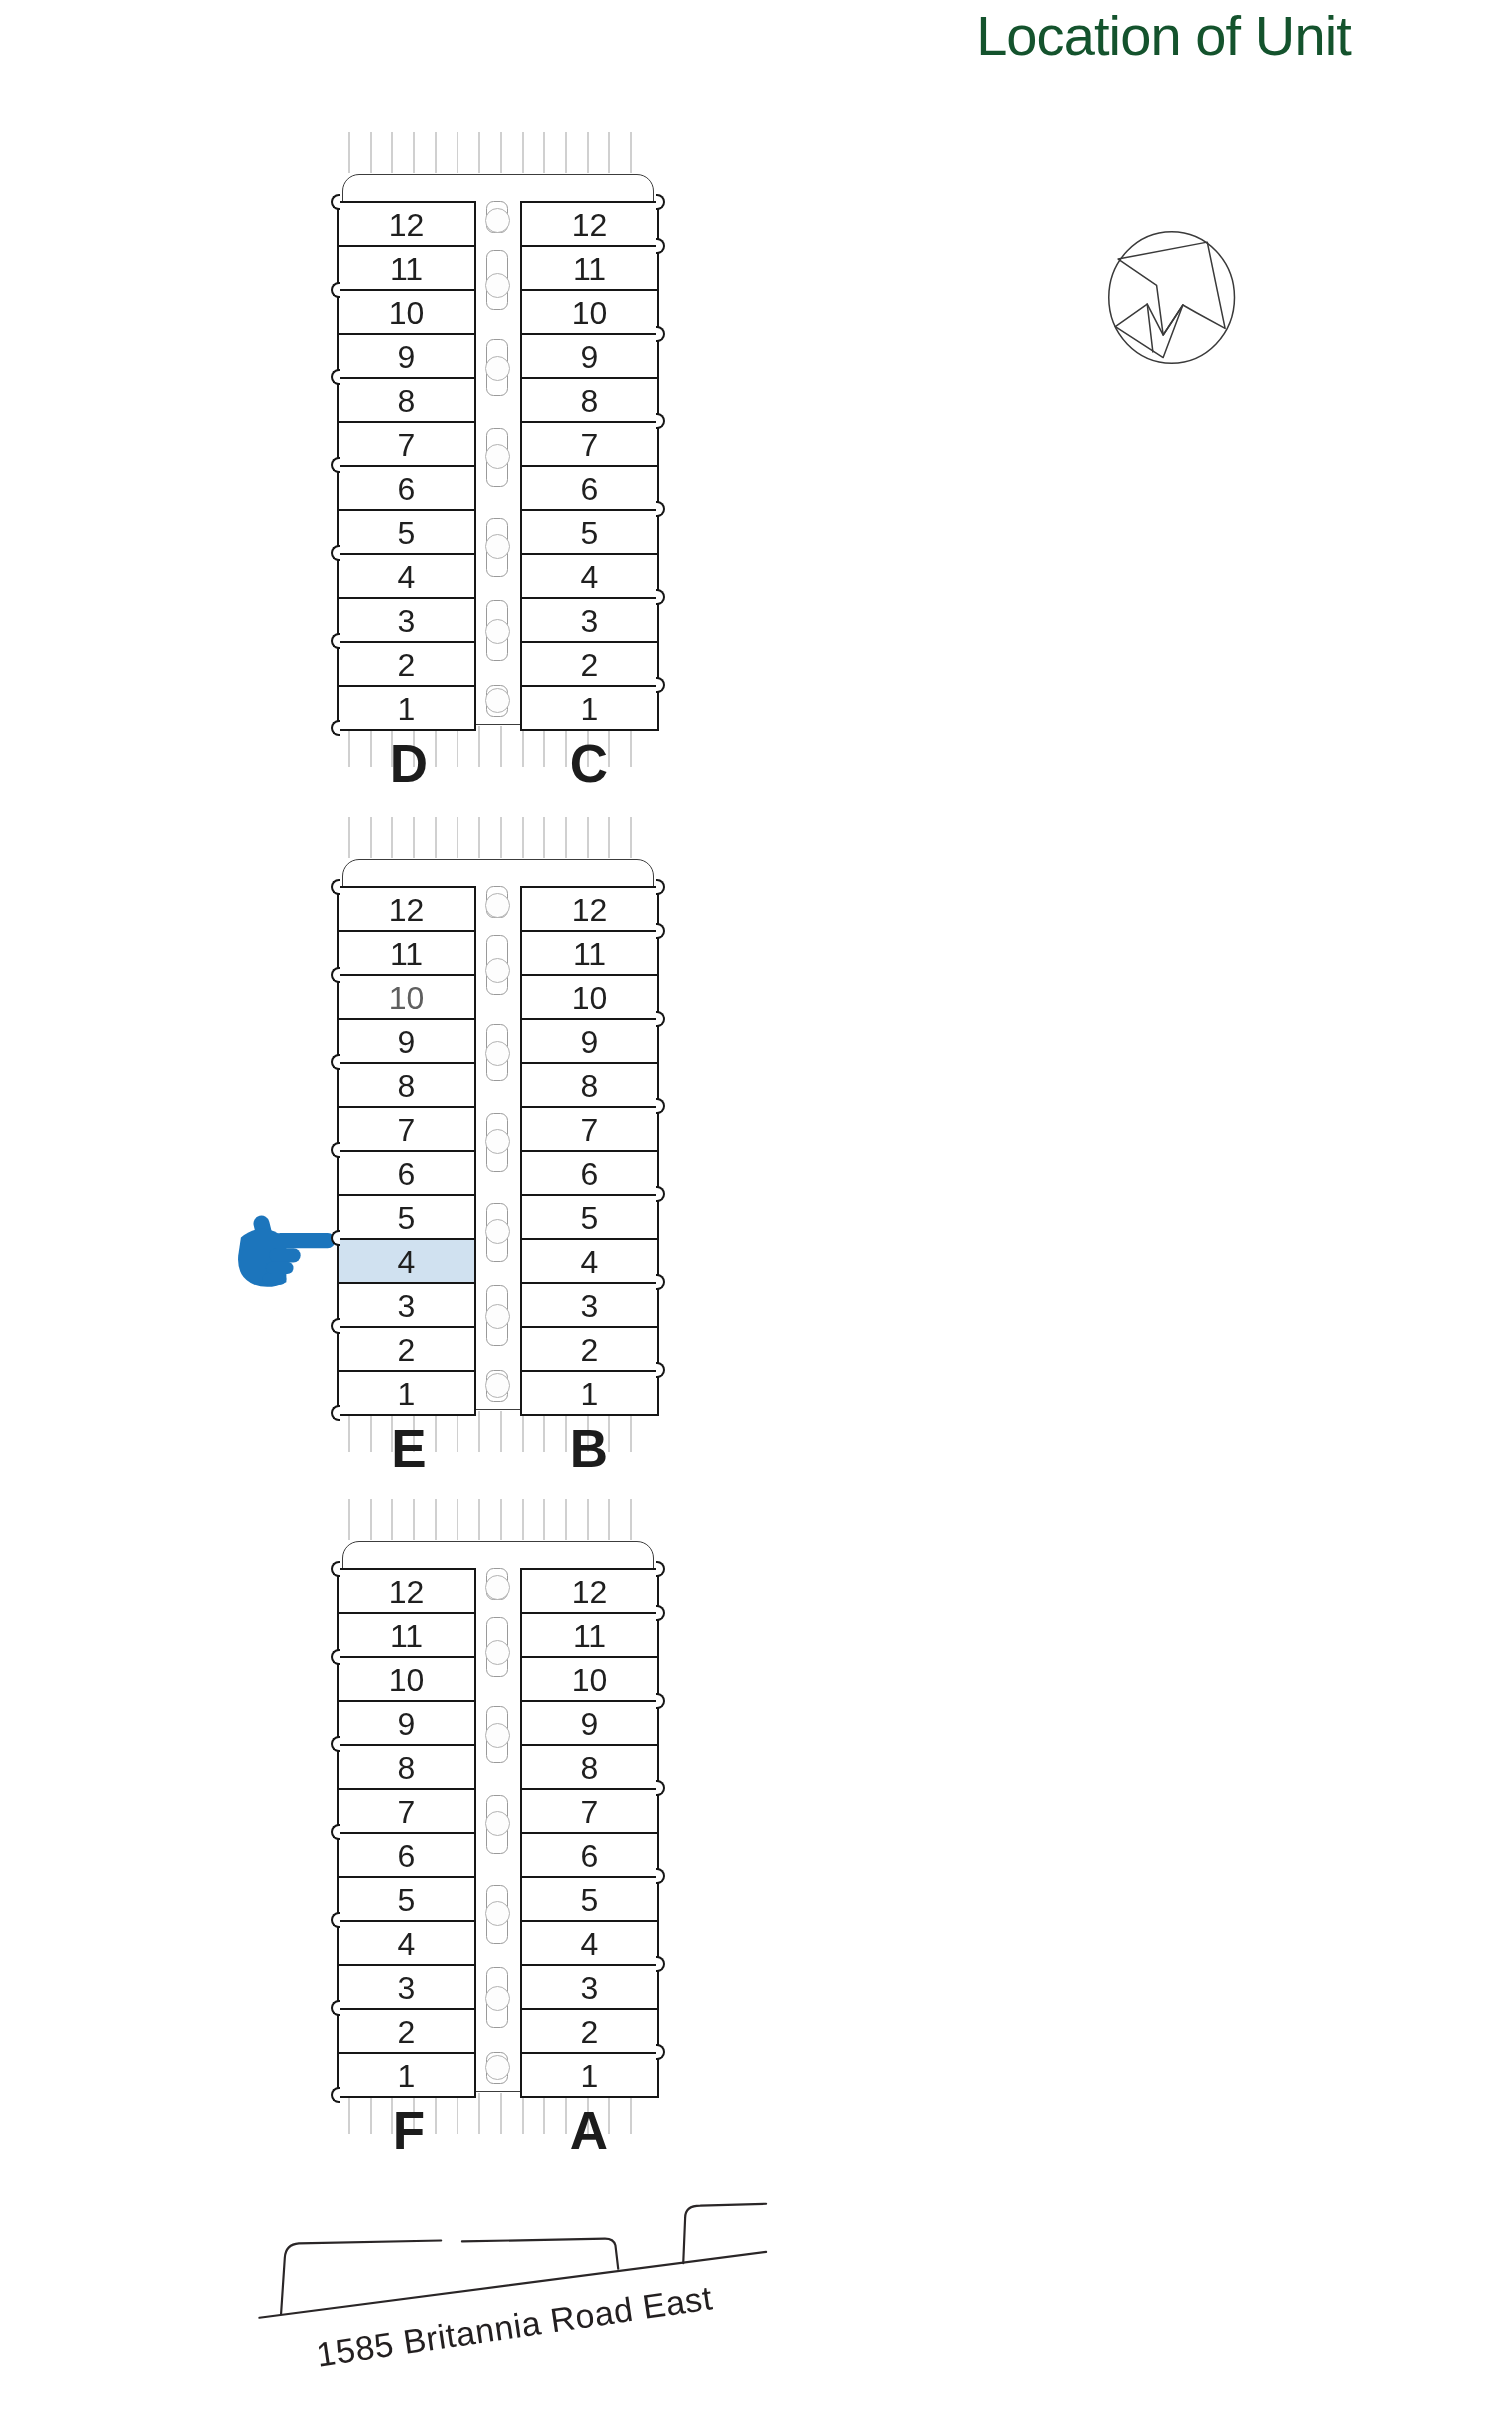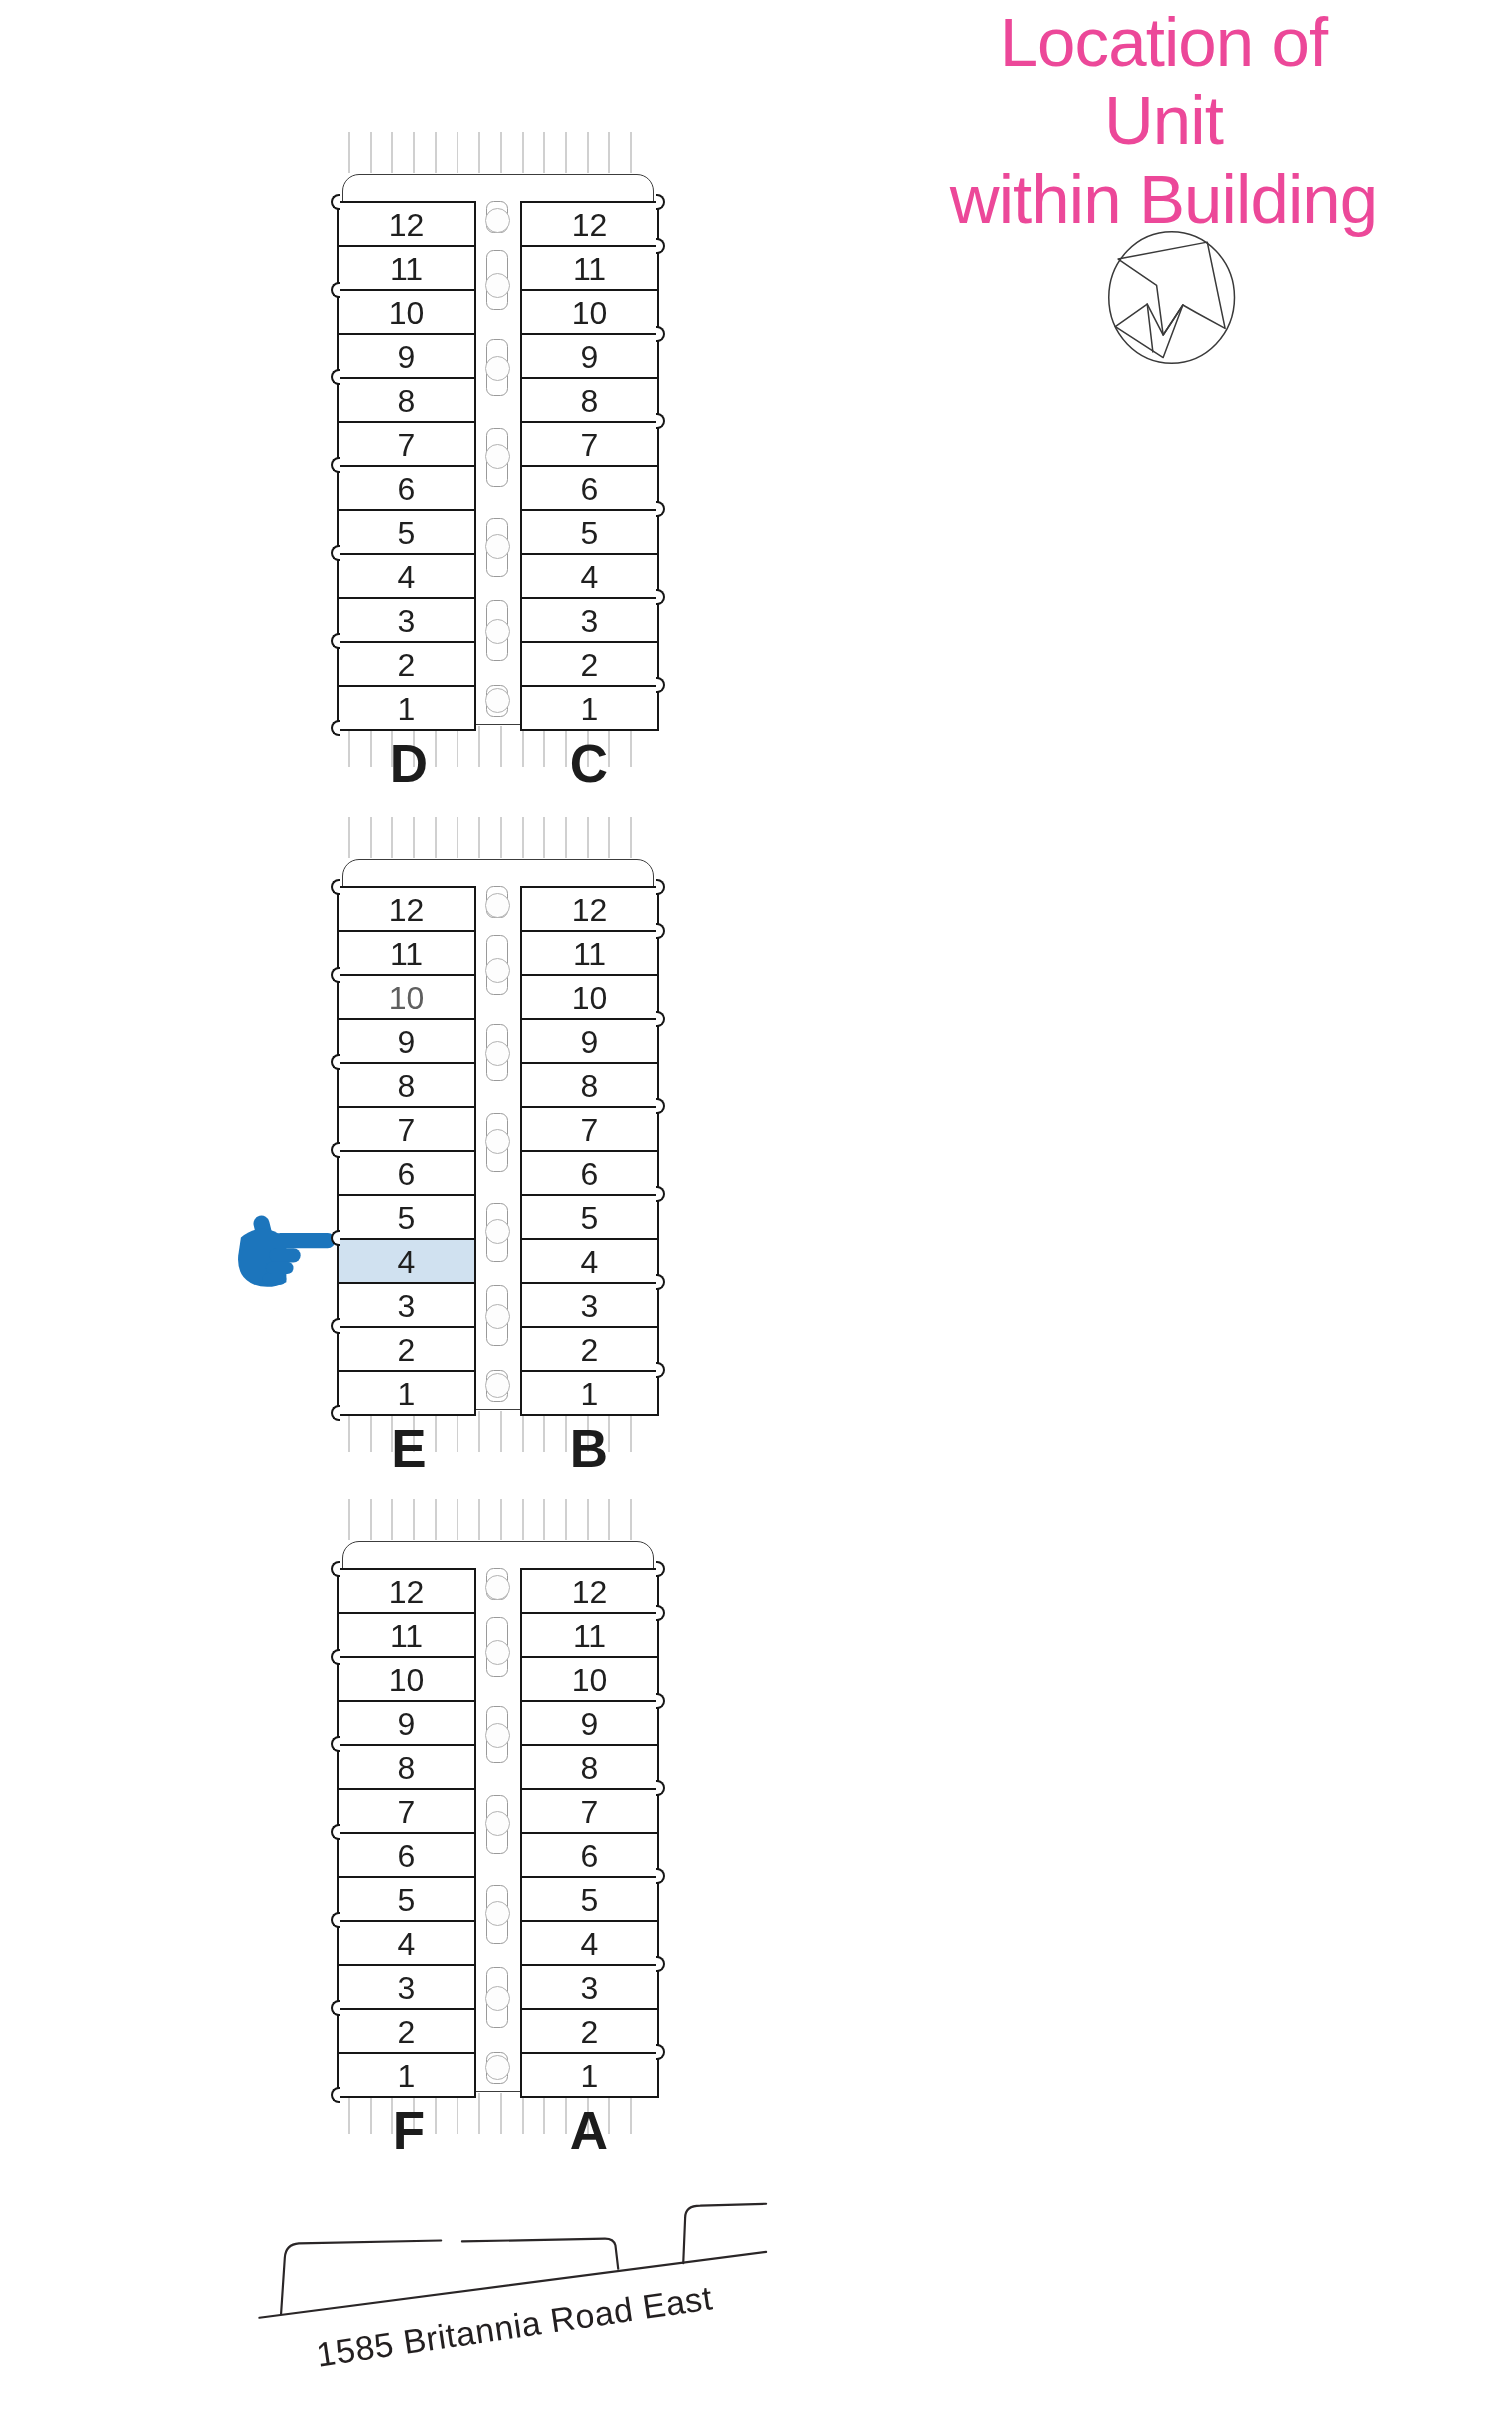--- a/index.html
+++ b/index.html
@@ -1,21 +1,21 @@
 <!DOCTYPE html>
 <html style="font-size:15px"><head>
 <meta charset="utf-8">
 <style>
   html,body{margin:0;padding:0;background:#fff;}
   .page{position:relative;width:1506px;height:2411px;background:#ffffff;overflow:hidden;
         font-family:"Liberation Sans", sans-serif;color:#231f20;}
 
   
   .title{position:absolute;left:942px;top:3.8px;width:443px;text-align:center;
-         font-size:69px;line-height:1.14;color:#ec4899;letter-spacing:-0.9px;}
+         font-size:56px;line-height:1.14;color:#14532d;letter-spacing:-0.9px;}
 
   
   .compass{position:absolute;left:1105px;top:228px;width:137px;height:139px;}
 
   
   .block{position:absolute;left:337px;width:322px;height:551px;}
   .shell{position:absolute;left:4.7px;right:4.7px;top:0;bottom:0;
          border:1.9px solid #3c3c3c;border-radius:17px;background:#fff;}
   .ticks{position:absolute;left:11.3px;right:11.3px;height:41px;
          background:repeating-linear-gradient(to right,#d0d0d0 0 1.9px,transparent 1.9px 21.7px);}
@@ -56,21 +56,20 @@
   .address{position:absolute;left:314px;top:2336px;font-size:34px;color:#231f20;
            white-space:nowrap;transform:rotate(-8.3deg);transform-origin:left top;letter-spacing:0.5px;}
 </style>
 </head>
 <body>
 
 <div class="page">
 
   <div class="title">
     <div>Location of Unit</div>
-    <div>within Building</div>
   </div>
 
   <svg class="compass" viewBox="0 0 146 148">
     <g fill="none" stroke="#3a3a3a" stroke-width="1.6" stroke-linejoin="round" stroke-linecap="round">
       <ellipse cx="71" cy="74" rx="67" ry="70"></ellipse>
       <path d="M14 33 L109 15 L128 107 L97 90 L83 82 L62 114 L55 61 Z"></path>
       <path d="M11 105 L45 81 L62 114 L83 82"></path>
       <path d="M11 105 L62 138 L83 82"></path>
       <path d="M51 132 L45 81"></path>
     </g>

